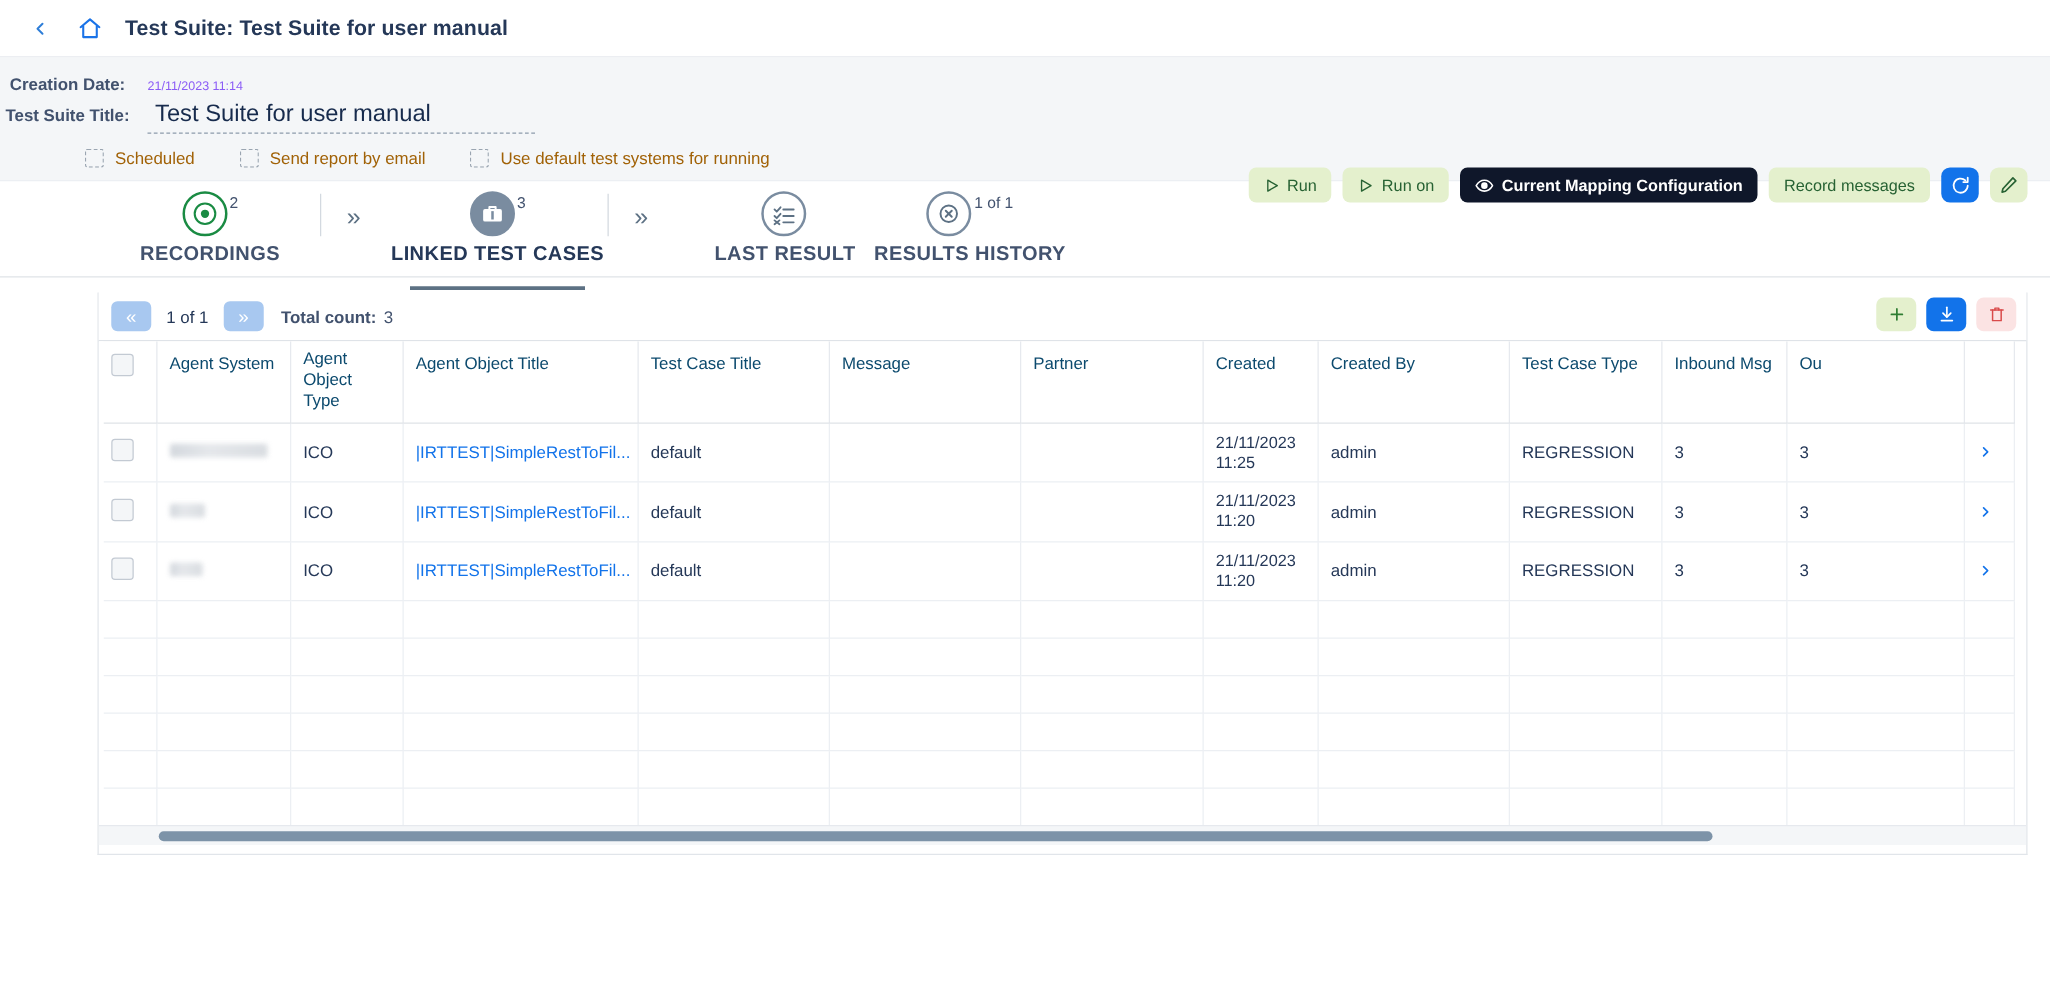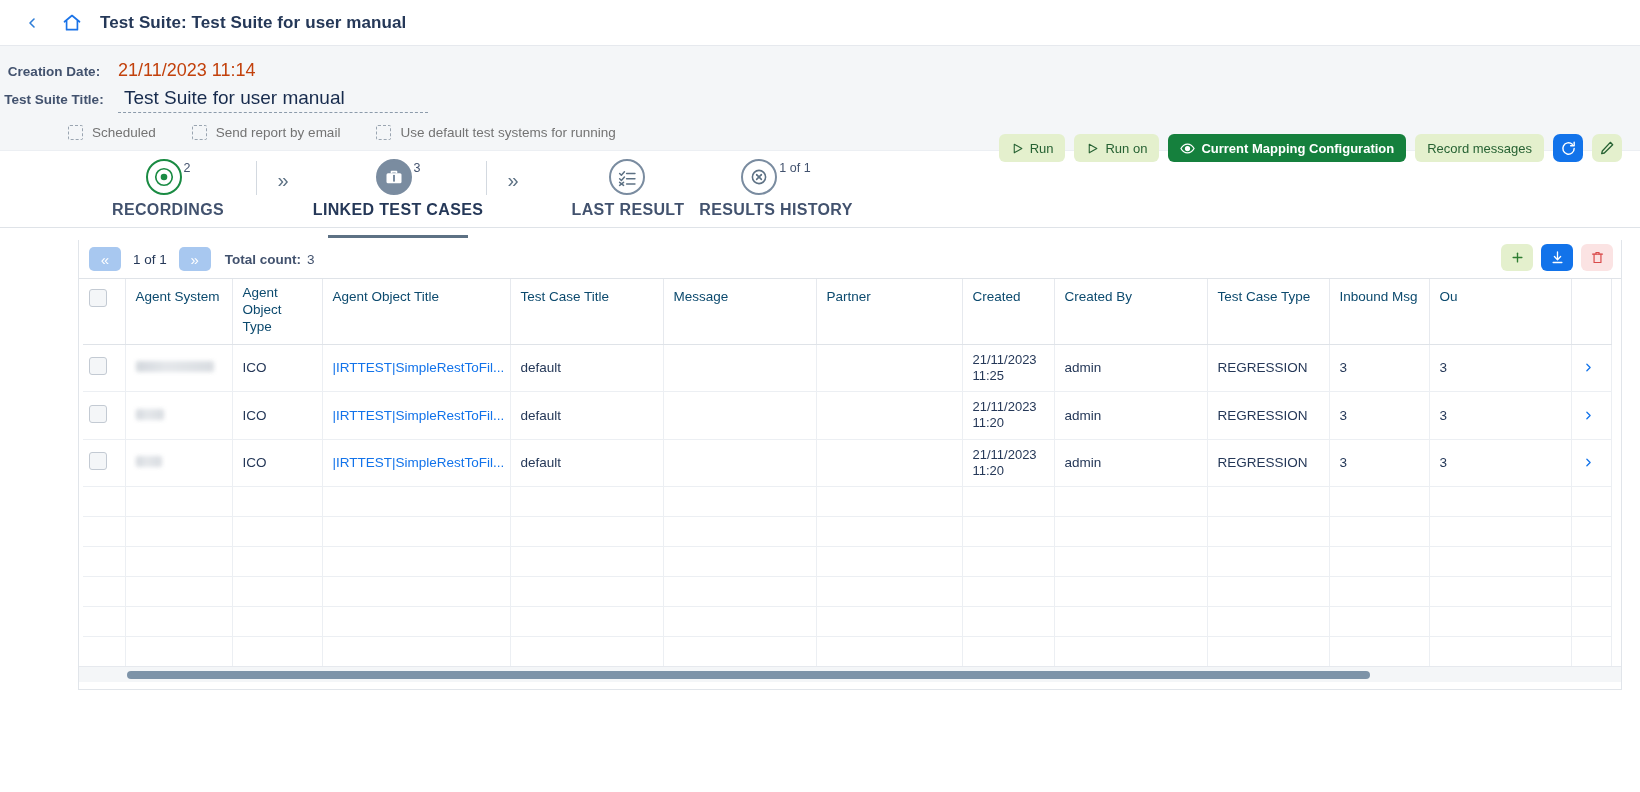--- a/index.html
+++ b/index.html
@@ -47,21 +47,21 @@
   }
   .meta-row { display: flex; align-items: baseline; padding: 2px 0; }
   .meta-label {
     width: 118px;
     text-align: center;
     font-size: 13.5px;
     font-weight: bold;
     color: #42526e;
     padding-right: 10px;
   }
-  .meta-value { font-size: 18px; color: #c2410c; }
+  .meta-value { font-size: 10px; color: #8b5cf6; }
   .suite-title-input {
     font-size: 19px;
     color: #172b4d;
     padding: 2px 6px 3px 6px;
     border: none;
     border-bottom: 1px dashed #8c9bab;
     background: transparent;
     width: 310px;
     outline: none;
     font-family: "Liberation Sans", sans-serif;
@@ -73,21 +73,21 @@
     margin-top: 10px;
     padding-left: 68px;
   }
   .chk-item { display: flex; align-items: center; margin-right: 36px; cursor: pointer; }
   .chk-box {
     width: 15px; height: 15px;
     border: 1px dashed #9aa5b1;
     border-radius: 2px;
     background: #f4f6f8;
   }
-  .chk-label { margin-left: 9px; font-size: 13.5px; color: #737373; }
+  .chk-label { margin-left: 9px; font-size: 13.5px; color: #a16207; }
 
   
   .actionbar {
     position: absolute;
     right: 18px;
     top: 88px;
     display: flex;
     align-items: center;
     gap: 9px;
   }
@@ -102,21 +102,21 @@
     cursor: pointer;
     border: none;
     font-family: "Liberation Sans", sans-serif;
     white-space: nowrap;
   }
   .btn-green {
     background: #e4f0cd;
     color: #276233;
   }
   .btn-blue {
-    background: #15803d;
+    background: #0f172a;
     color: #ffffff;
     font-weight: bold;
   }
   .btn-icon-blue {
     background: #1273ea;
     color: #fff;
     width: 30px; height: 28px;
     border-radius: 7px;
     padding: 0;
     justify-content: center;

